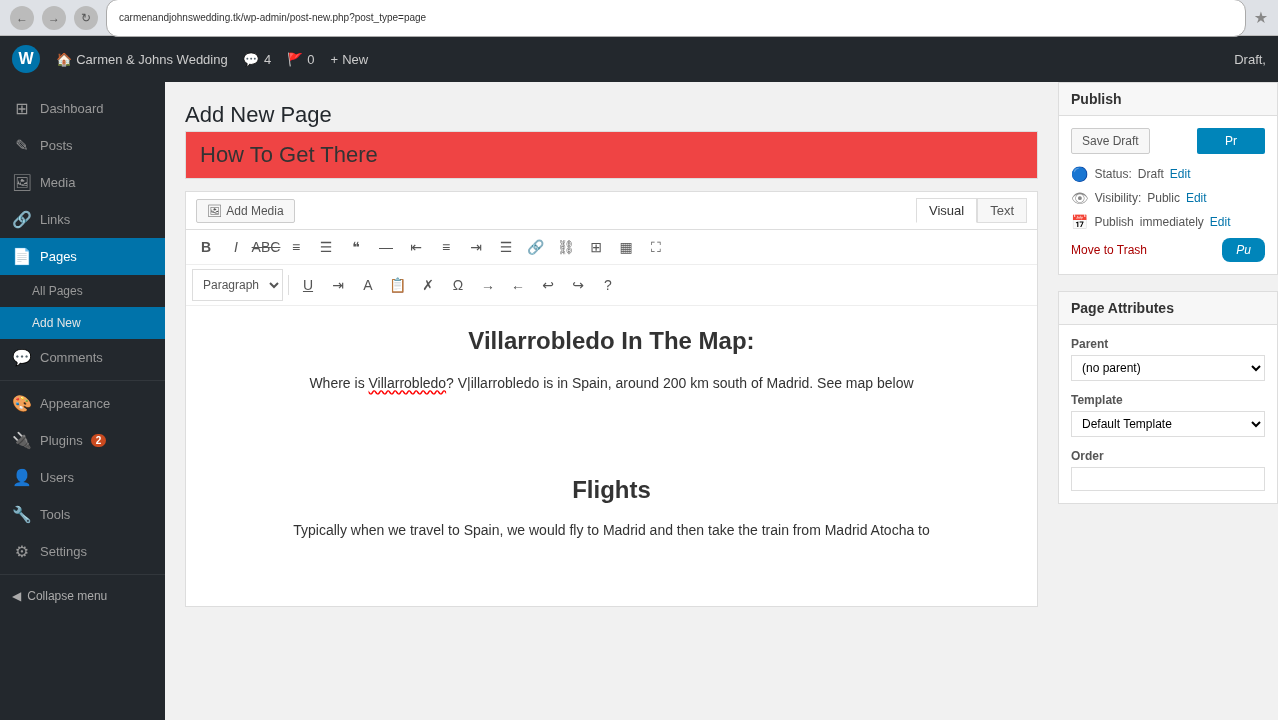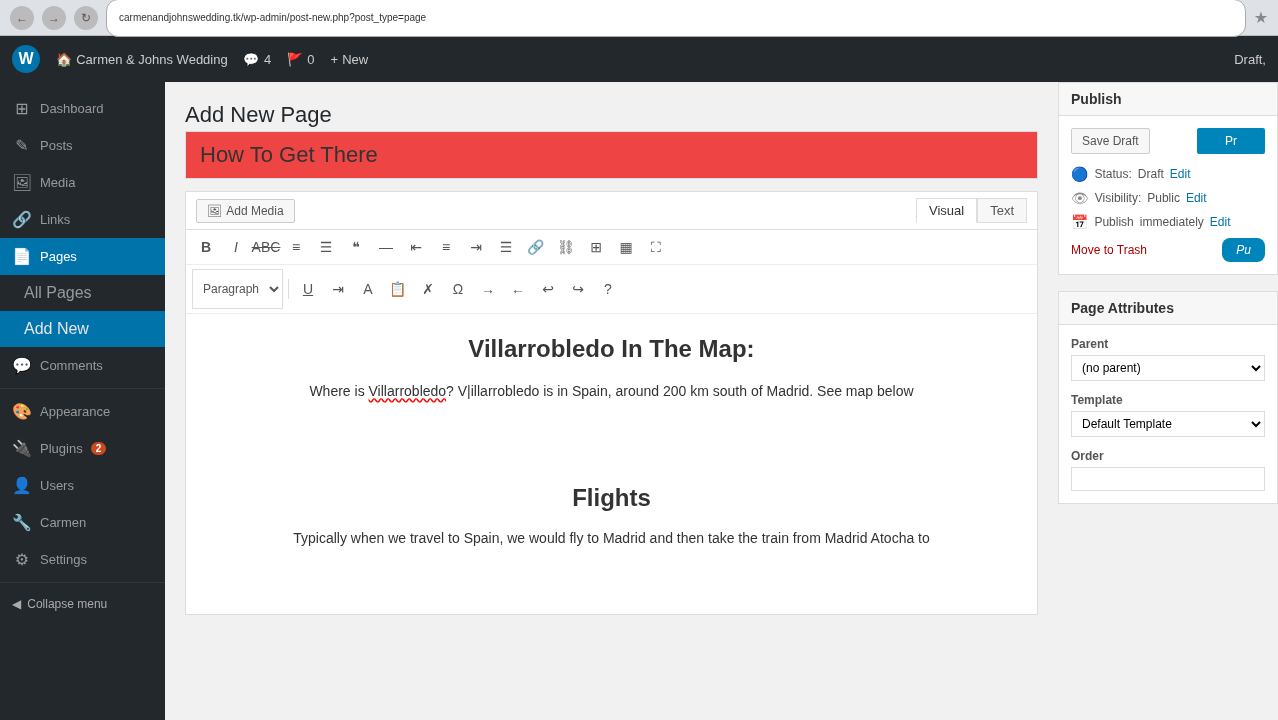--- a/index.html
+++ b/index.html
@@ -100,21 +100,21 @@
       display: flex;
       align-items: center;
       gap: 8px;
       padding: 9px 12px;
       color: #999;
       cursor: pointer;
       font-size: 13px;
     }
     .sidebar-item.active { background: #0073aa; color: white; }
     .sidebar-item .icon { font-size: 16px; width: 20px; text-align: center; }
-    .sidebar-item.sub { padding-left: 24px; font-size: 16px; }
+    .sidebar-item.sub { padding-left: 32px; font-size: 12px; }
     .sidebar-item.sub.active-sub { color: #e5e5e5; background: #0073aa; }
     .sidebar-divider { height: 1px; background: #32373c; margin: 4px 0; }
 
     .page-title {
       font-size: 22px;
       font-weight: 400;
       color: #23282d;
       margin-bottom: 3px;
     }
 
@@ -184,21 +184,21 @@
       cursor: pointer;
       color: #555;
       font-size: 14px;
       border-radius: 2px;
       border: none;
       background: transparent;
     }
     .toolbar-separator { width: 1px; height: 20px; background: #ddd; margin: 0 3px; }
     .format-select {
       padding: 2px 6px;
-      height: 40px;
+      height: 32px;
       border: 1px solid #ddd;
       background: white;
       font-size: 12px;
       color: #555;
       cursor: pointer;
     }
 
     .editor-content {
       padding: 16px 20px;
       min-height: 300px;
@@ -413,21 +413,21 @@
       <span class="icon">🔌</span>
       <span>Plugins</span>
       <span class="badge">2</span>
     </div>
     <div class="sidebar-item">
       <span class="icon">👤</span>
       <span>Users</span>
     </div>
     <div class="sidebar-item">
       <span class="icon">🔧</span>
-      <span>Carmen</span>
+      <span>Tools</span>
     </div>
     <div class="sidebar-item">
       <span class="icon">⚙</span>
       <span>Settings</span>
     </div>
     <div class="sidebar-divider"></div>
     <div class="collapse-menu">
       <span>◀</span>
       <span>Collapse menu</span>
     </div>

